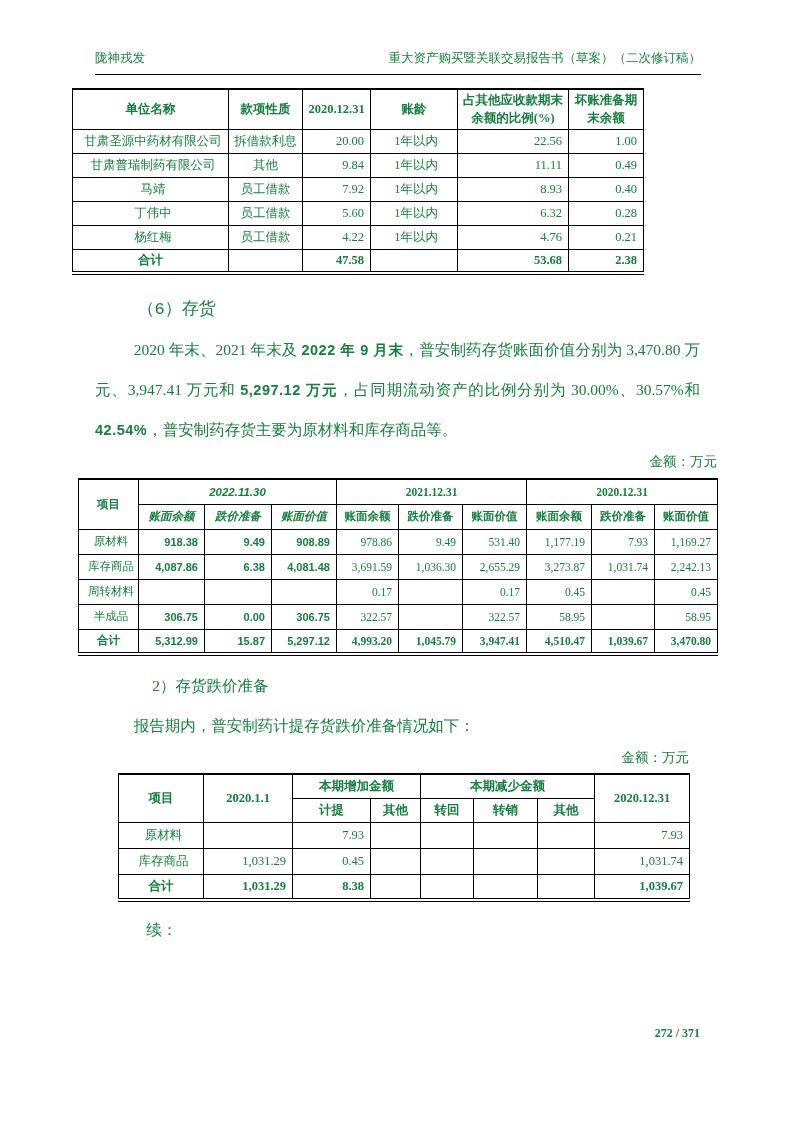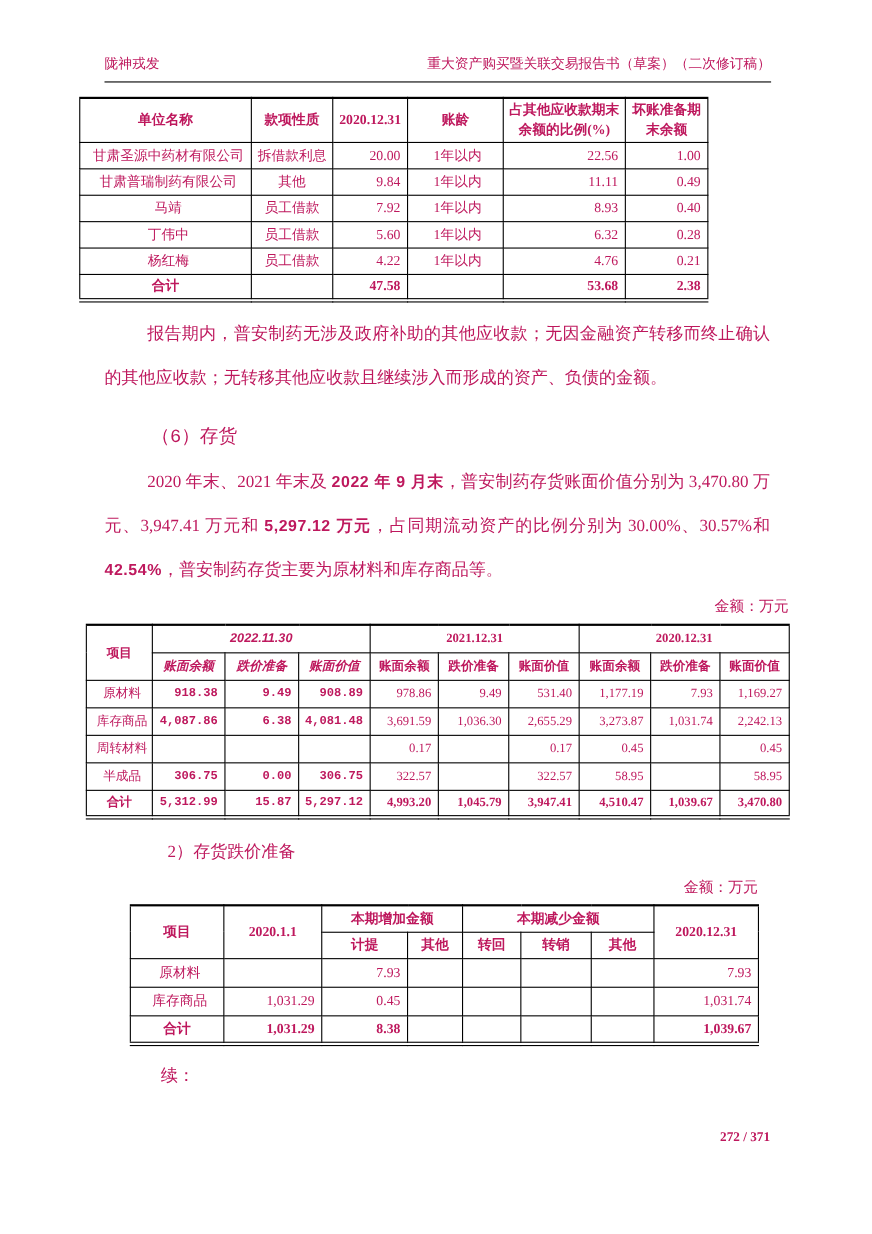--- a/index.html
+++ b/index.html
@@ -2,21 +2,21 @@
 <html><head>
 <meta charset="utf-8">
 <style>
   * { margin:0; padding:0; box-sizing:border-box; }
   html,body { background:#e8e8e8; }
   .page {
     position:relative;
     width:793px; height:1122px;
     margin:0 auto;
     background:#ffffff;
-    color:#be185d;
+    color:#15803d;
     font-family:"Liberation Serif","DejaVu Serif",serif;
     overflow:hidden;
   }
   
   .pghead {
     margin:50px 92px 0 95px;
     display:flex; justify-content:space-between; align-items:flex-end;
     font-size:12.5px;
     border-bottom:1px solid #000;
     padding-bottom:7px;
@@ -52,21 +52,21 @@
   .t1 { width:571px; font-size:12.5px; }
   .t1 .hdr td { height:40px; line-height:1.45; white-space:normal; border-bottom:1.5px solid #000; }
   .t1 td { height:24px; }
   .t1 .age { padding-left:4px; }
   
   .t2wrap { margin:4px 0 0 78px; }
   .t2unit { width:639px; margin-left:78px; }
   .t2 { width:639px; font-size:11.5px; }
   .t2 .hdr td { height:25px; }
   .t2 td { height:25px; }
-  .cur { font-family:Liberation Mono, monospace; font-weight:700; font-size:11px;text-align:right; }
+  .cur { font-family:Liberation Sans, sans-serif; font-weight:700; font-size:11px;text-align:right; }
   .curh { font-family:"Liberation Sans","DejaVu Sans",sans-serif; font-weight:700; font-style:italic; font-size:11.5px; }
   .t2 .total td { font-weight:700; }
   
   .t3wrap { margin:3px 0 0 118px; }
   .t3unit { width:571px; margin-left:118px; }
   .t3 { width:571px; font-size:12.5px; }
   .t3 .hdr td { height:24px; }
   .t3 td { height:26px; }
   
   .pgnum {
@@ -149,21 +149,20 @@
         <td class="num">47.58</td>
         <td></td>
         <td class="num">53.68</td>
         <td class="num">2.38</td>
       </tr>
     </tbody>
       </table>
   </div>
 
   <div class="body-text" style="margin-top:9px;">
-    <p class="para">报告期内，普安制药无涉及政府补助的其他应收款；无因金融资产转移而终止确认的其他应收款；无转移其他应收款且继续涉入而形成的资产、负债的金额。</p>
     <p class="heading-item" style="margin-top:15px;">（6）存货</p>
     <p class="para" style="margin-top:0;"><span>2020 年末、2021 年末及 </span><span class="bold-sans">2022 年 9 月末</span><span>，普安制药存货账面价值分别为 3,470.80 万元、3,947.41 万元和 </span><span class="bold-sans">5,297.12 万元</span><span>，占同期流动资产的比例分别为 30.00%、30.57%和 </span><span class="bold-sans">42.54%</span><span>，普安制药存货主要为原材料和库存商品等。</span></p>
   </div>
   <div class="unit-label t2unit">金额：万元</div>
 
   <div class="t2wrap">
     <table class="t2">
       <colgroup>
           <col style="width:60px">
           <col style="width:66px">
@@ -253,20 +252,21 @@
         <td class="num">4,510.47</td>
         <td class="num">1,039.67</td>
         <td class="num">3,470.80</td>
       </tr>
     </tbody>
       </table>
   </div>
 
   <div class="body-text" style="margin-top:10px;">
     <p class="num-item">2）存货跌价准备</p>
+    <p class="para">报告期内，普安制药计提存货跌价准备情况如下：</p>
   </div>
   <div class="unit-label t3unit">金额：万元</div>
 
   <div class="t3wrap">
     <table class="t3">
       <colgroup>
           <col style="width:85px">
           <col style="width:89px">
           <col style="width:78px">
           <col style="width:50px">

